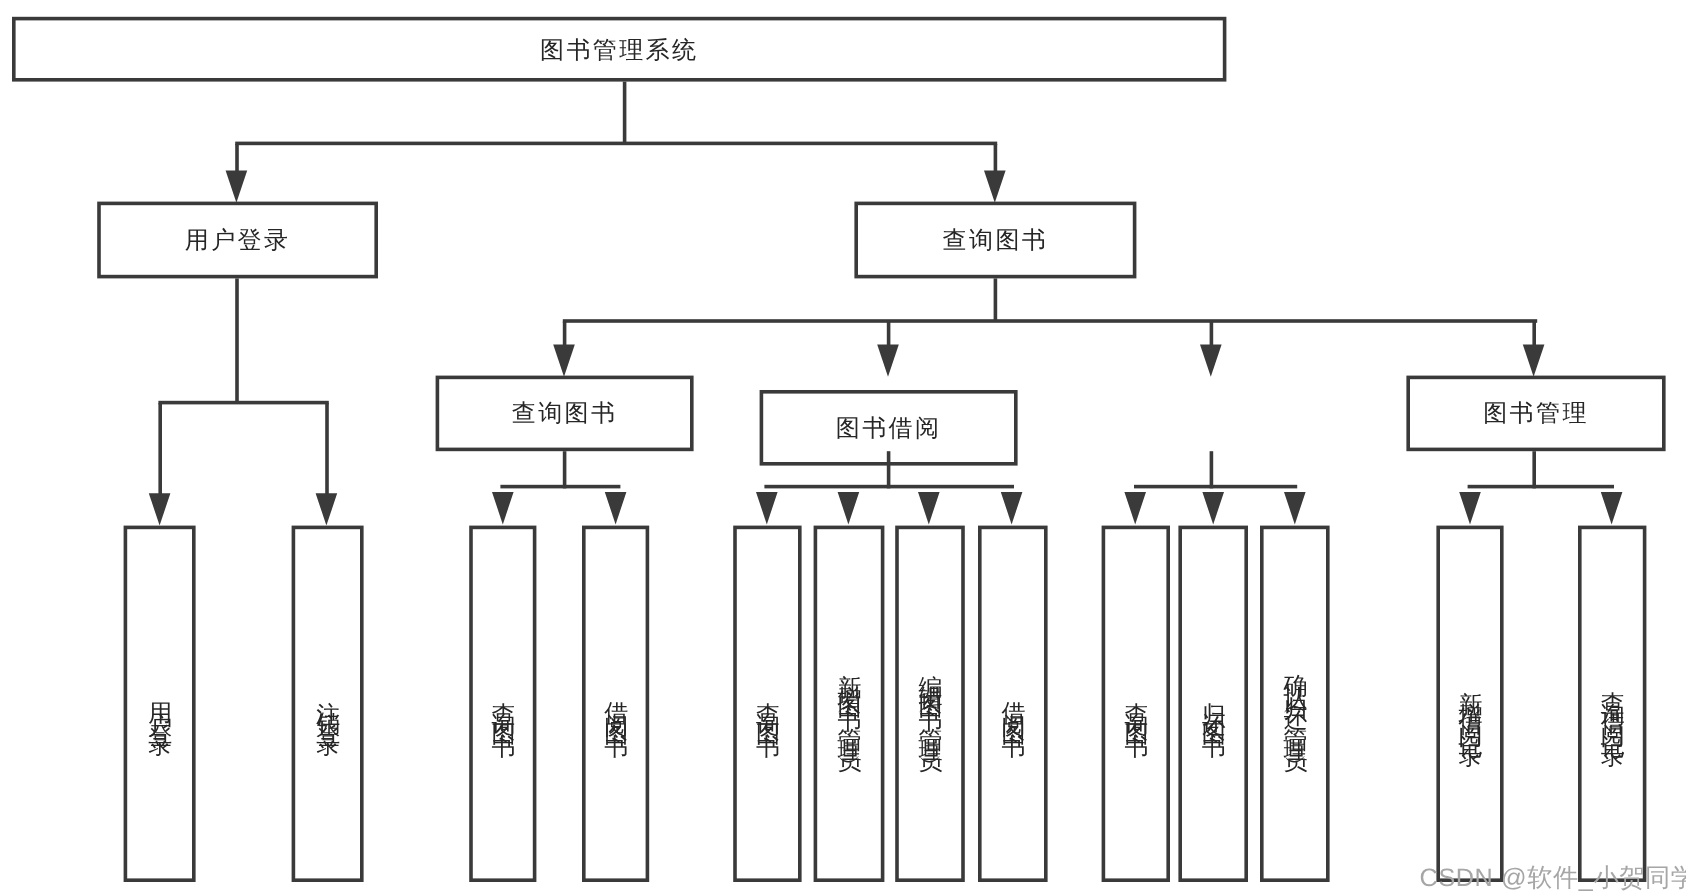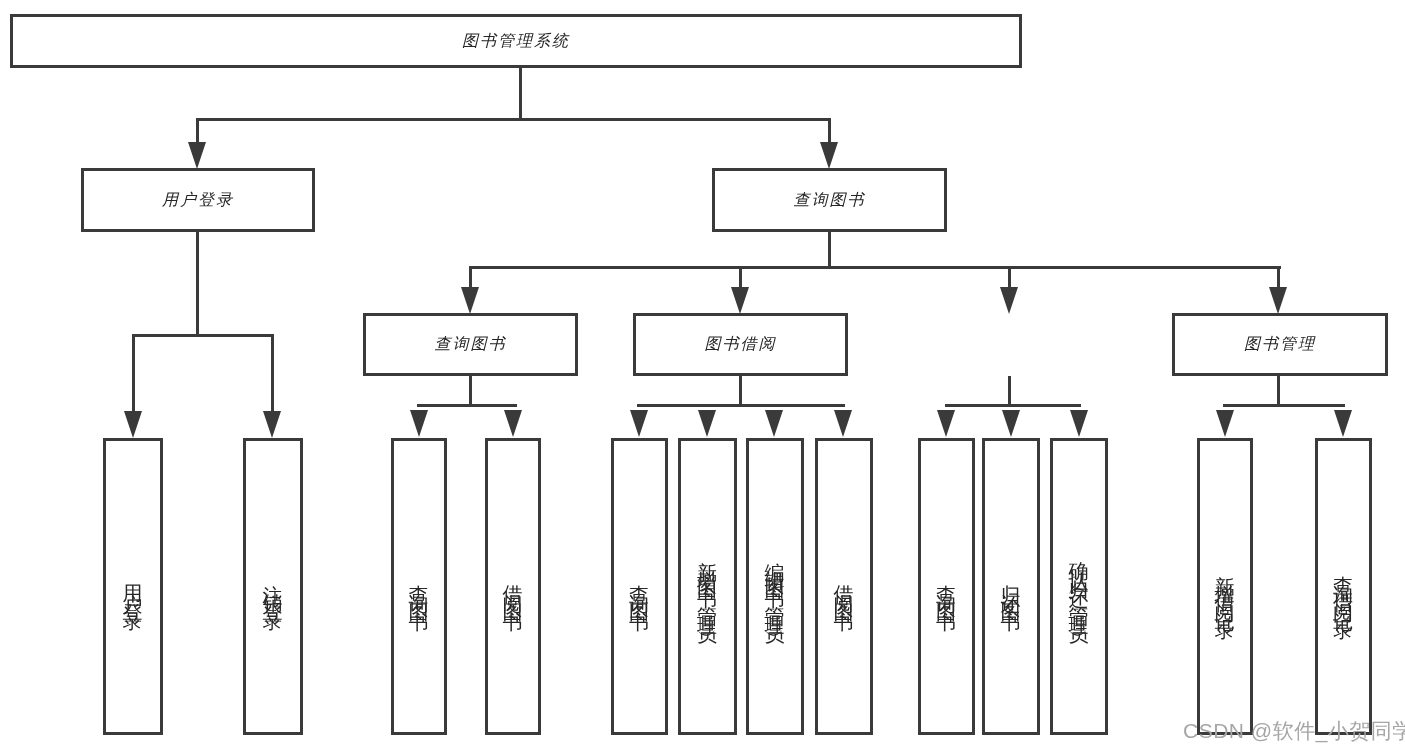--- a/index.html
+++ b/index.html
@@ -20,24 +20,23 @@
     position:absolute;
     box-sizing:border-box;
     border:3px solid var(--line);
     background:#fff;
     display:flex;
     align-items:center;
     justify-content:center;
     color:var(--text);
   }
   .hnode span{
-    font-size:16px;
+    font-size:20px;
     letter-spacing:2px;
     white-space:nowrap;
-    font-style:italic;
   }
   .vnode span{
     writing-mode:vertical-lr;
     text-orientation:mixed;
     font-size:20px;
     letter-spacing:9px;
     line-height:1;
     white-space:nowrap;
   }
   .vl{position:absolute;width:3px;background:var(--line);}
@@ -70,21 +69,21 @@
   <div class="node hnode" style="left:81px;top:168px;width:234px;height:64px">
     <span>用户登录</span>
   </div>
   <div class="node hnode" style="left:712px;top:168px;width:235px;height:64px">
     <span>查询图书</span>
   </div>
 
   <div class="node hnode" style="left:363px;top:313px;width:215px;height:63px">
     <span>查询图书</span>
   </div>
-  <div class="node hnode" style="left:633px;top:313px;width:215px;height:63px">
+  <div class="node hnode" style="left:633px;top:325px;width:215px;height:63px">
     <span>图书借阅</span>
   </div>
   <div class="node hnode" style="left:1172px;top:313px;width:216px;height:63px">
     <span>图书管理</span>
   </div>
 
   <div class="node vnode" style="left:103px;top:438px;width:60px;height:297px">
     <span>用户登录</span>
   </div>
   <div class="node vnode" style="left:243px;top:438px;width:60px;height:297px">

